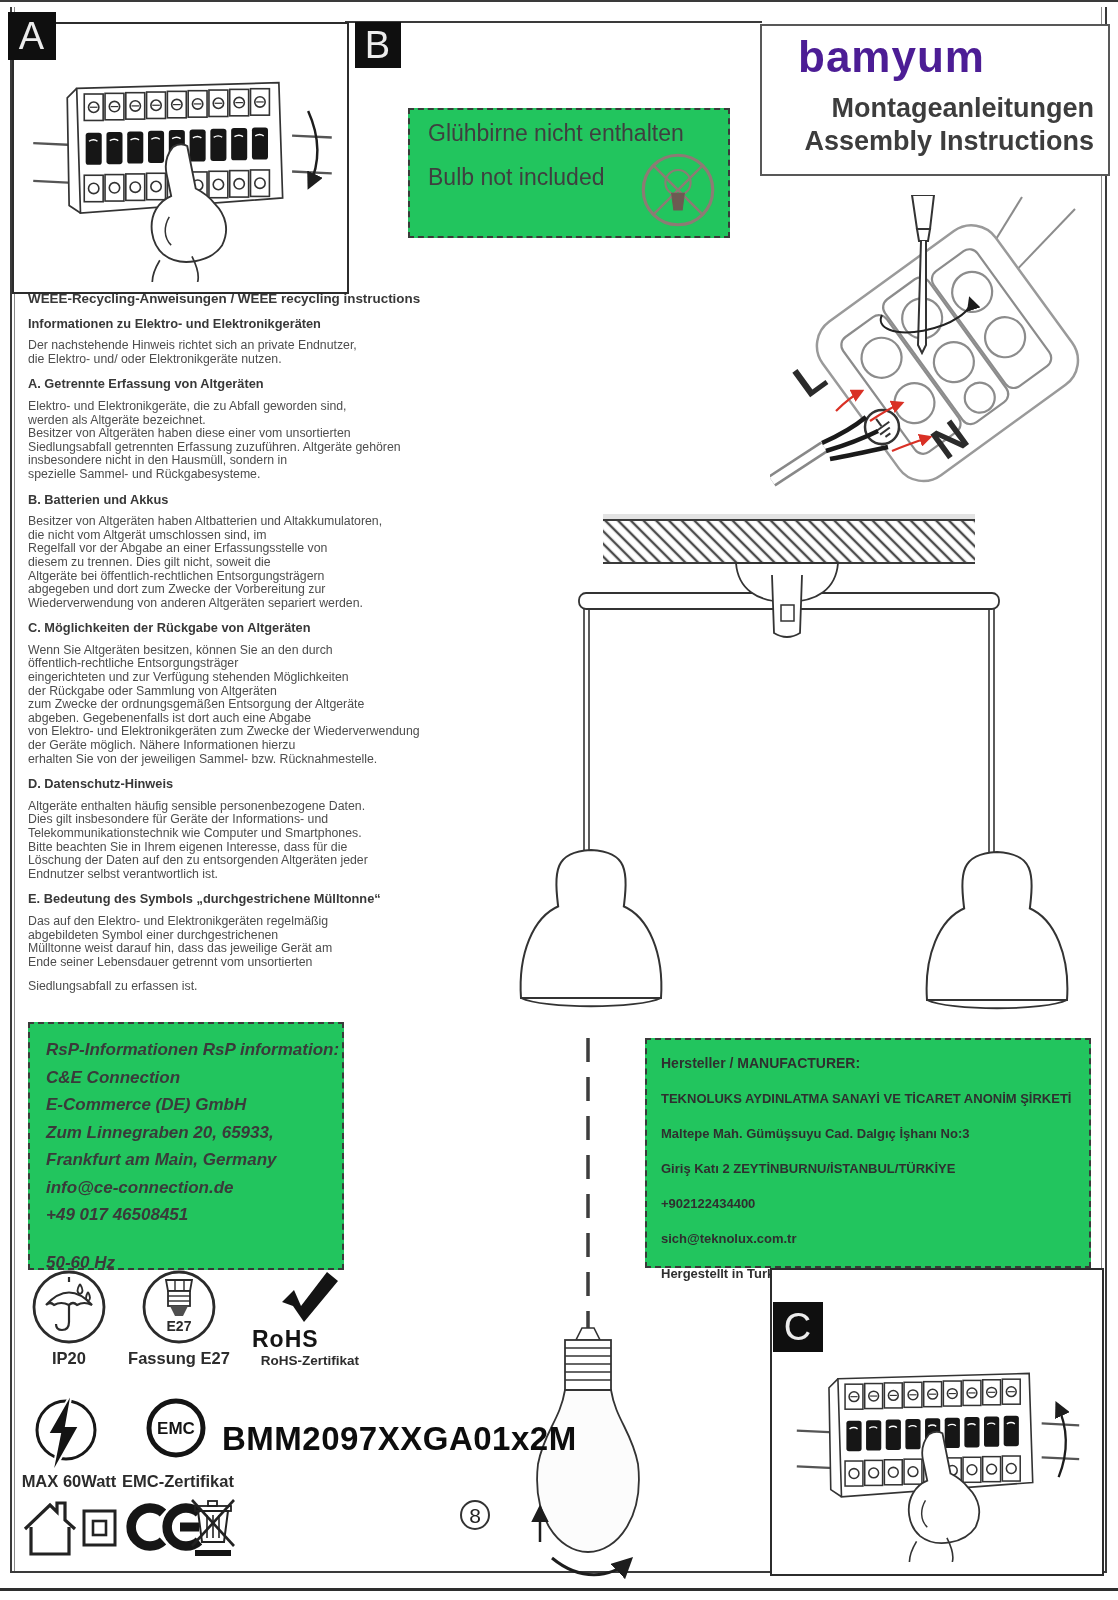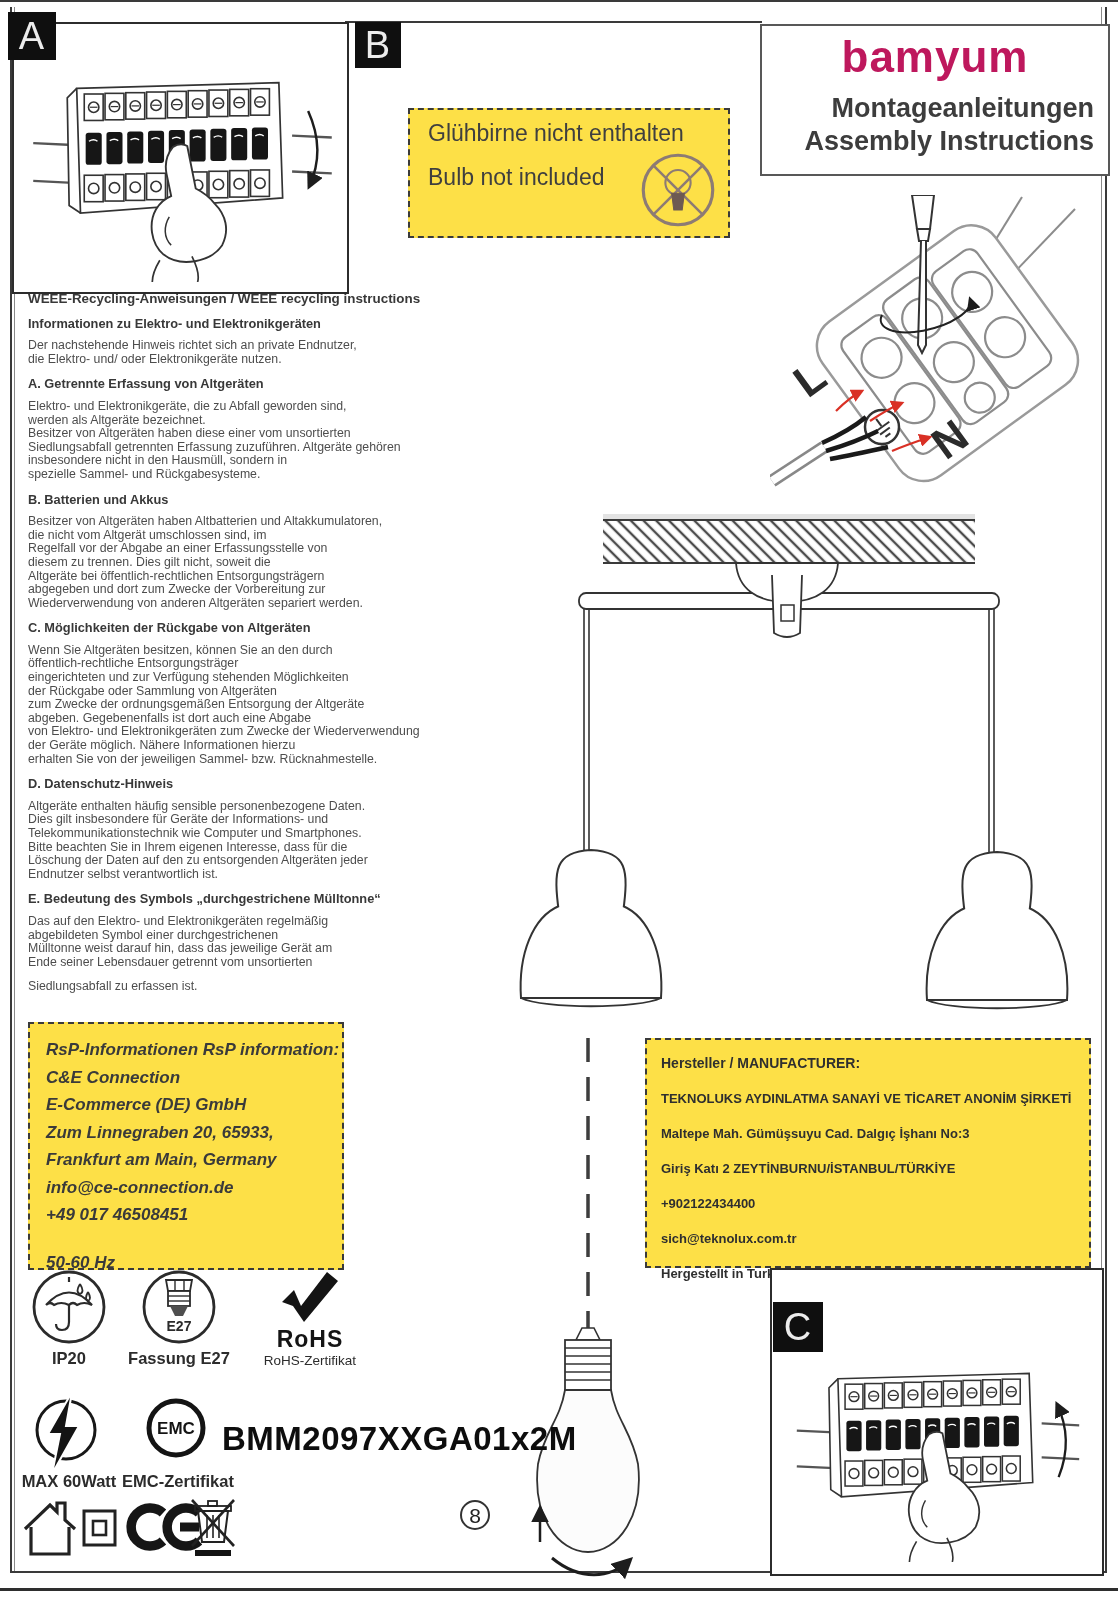--- a/index.html
+++ b/index.html
@@ -4,34 +4,34 @@
 <style>
   html,body{margin:0;padding:0;background:#fff;}
   .page{position:relative;width:1118px;height:1600px;background:#ffffff;
         font-family:"Liberation Sans",sans-serif;color:#3c3c3c;overflow:hidden;}
   .abs{position:absolute;}
   .badge{background:#0f0f0f;color:#ececec;display:flex;align-items:center;justify-content:center;
          font-size:38px;font-weight:400;letter-spacing:1px;}
   .rule{background:#3a3a3a;}
   .box-solid{border:2px solid #2c2c2c;background:#fff;}
   .box-thin{border:2px solid #585858;background:#fff;}
-  .box-dash{border:2px dashed #3a3a3a;background:#fde047;}
-  .brand{font-size:44px;font-weight:700;color:#be185d;text-align:center;letter-spacing:1px;}
+  .box-dash{border:2px dashed #3a3a3a;background:#22c55e;}
+  .brand{font-size:44px;font-weight:700;color:#4c1d95;text-align:left;letter-spacing:1px;padding-left:36px;}
   .hdr-sub{font-size:27px;font-weight:600;color:#3d3d3d;text-align:right;line-height:33px;padding-right:14px;}
   .notice-line{font-size:23px;font-weight:500;color:#3f3f3f;}
   .weee{width:448px;font-size:12.3px;line-height:13.6px;color:#4d4d4d;}
   .weee-title{font-size:13.4px;font-weight:700;color:#383838;margin:0 0 10px 0;}
   .weee-h{font-size:12.8px;font-weight:700;color:#383838;margin:11px 0 9px 0;}
   .weee-p{white-space:pre-line;margin:0 0 2px 0;font-weight:500;}
   .rsp{font-size:17px;font-weight:600;color:#3a3a3a;line-height:27.5px;}
   .man-title{font-size:14px;font-weight:700;color:#2f2f2f;line-height:27px;}
   .man-line{font-size:13px;font-weight:700;color:#2f2f2f;line-height:27px;margin-top:8px;}
   .badge-label{font-size:16.5px;font-weight:700;color:#2c2c2c;text-align:center;}
-  .rohs-word{font-size:23px;font-weight:800;color:#141414;text-align:center;letter-spacing:1px;}
-  .rohs-sub{font-size:13.5px;font-weight:400;color:#2c2c2c;text-align:center;}
+  .rohs-word{font-size:23px;font-weight:800;color:#141414;text-align:left;letter-spacing:1px;}
+  .rohs-sub{font-size:13.5px;font-weight:700;color:#2c2c2c;text-align:center;}
   .model-code{font-size:33px;font-weight:700;color:#0d0d0d;letter-spacing:0.5px;}
   svg{display:block;}
 </style>
 </head>
 <body>
 
 <div class="page">
 
   <svg width="0" height="0" style="position:absolute" aria-hidden="true">
     <defs>

